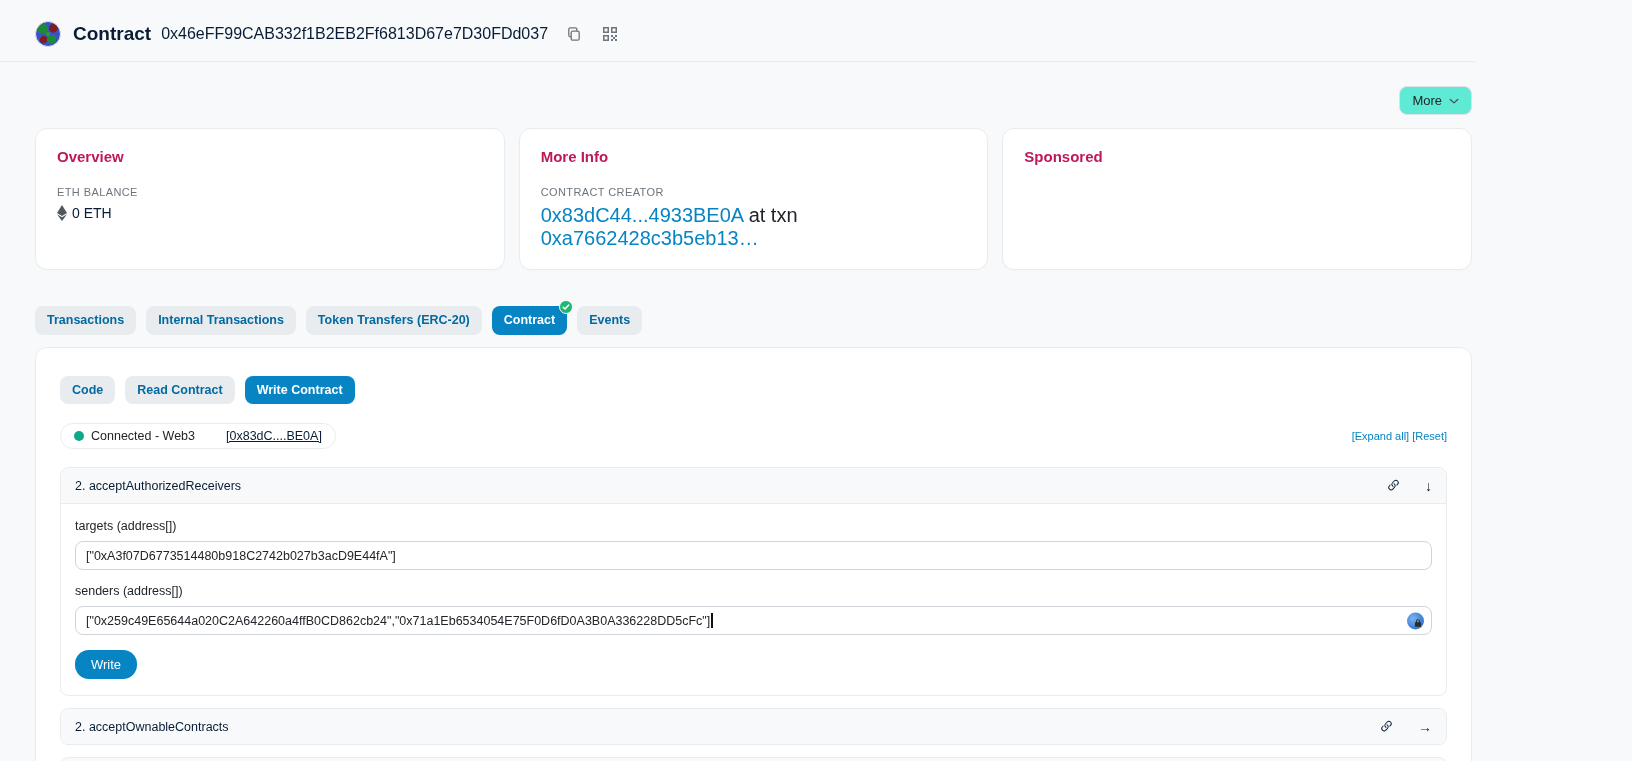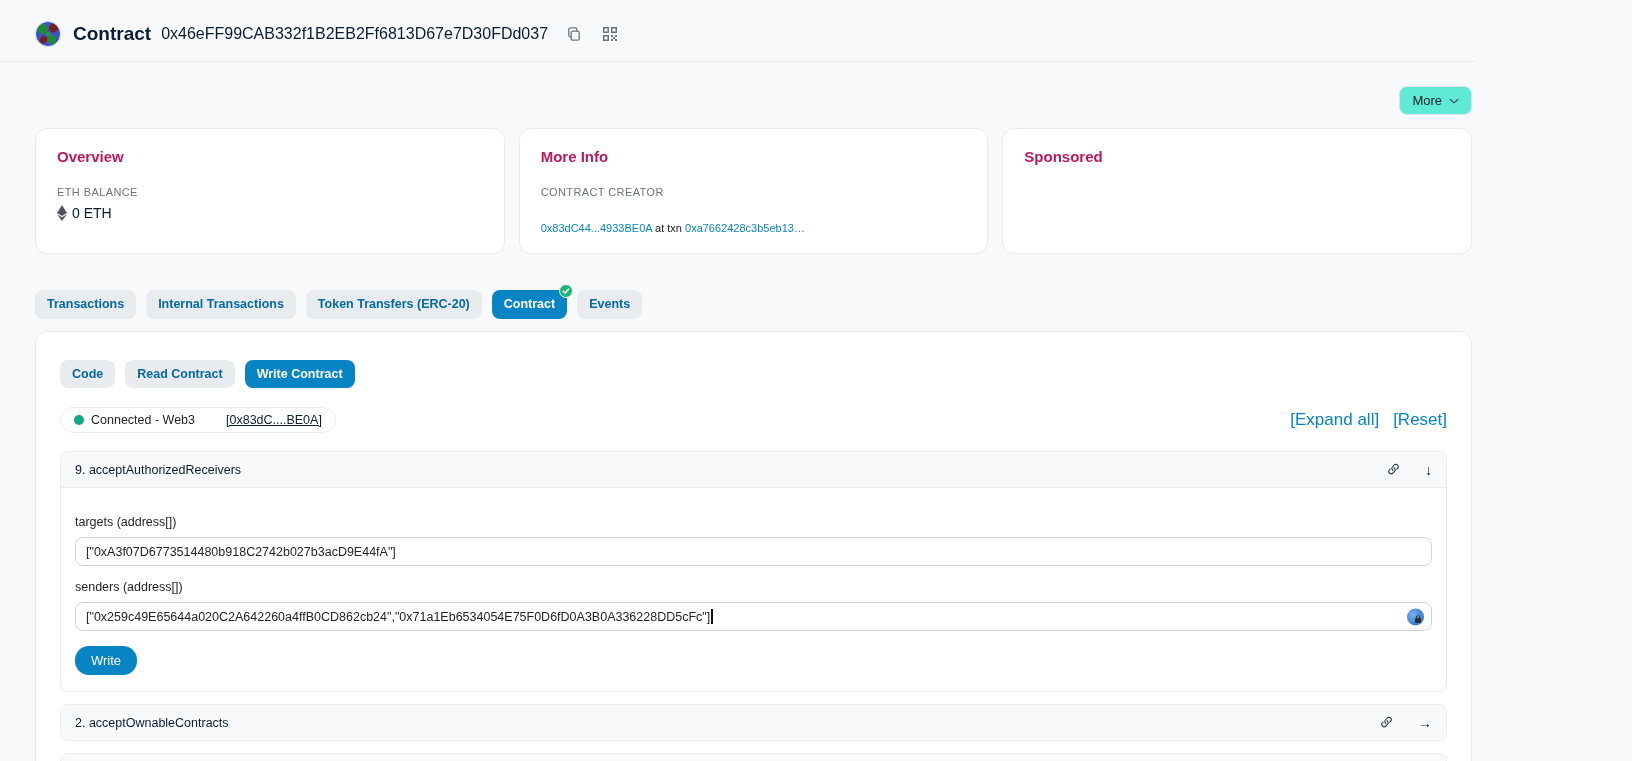--- a/index.html
+++ b/index.html
@@ -48,21 +48,21 @@
     flex:1 1 0; background:#fff; border:1px solid #e9ecef; border-radius:12px;
     padding:19px 21px; min-height:118px;
     box-shadow:0 1px 2px rgba(0,0,0,.02);
   }
   .card h2 { font-size:15px; font-weight:700; color:#be185d; }
   .mini-label {
     margin-top:21px; font-size:11px; letter-spacing:.4px; color:#6c757d;
   }
   .balance-line { margin-top:7px; font-size:14px; display:flex; align-items:center; gap:5px; color:#081d35; }
   .eth-glyph { color:#343a40; display:inline-flex; }
-  .creator-line { margin-top:24px; font-size:11px; }
+  .creator-line { margin-top:6px; font-size:20px; }
   .creator-line .lnk { color:#0784c3; text-decoration:none; cursor:pointer; }
   .creator-line .plain { color:#212529; }
 
   
   .tabs-row { display:flex; gap:10px; margin-top:36px; }
   .pill {
     position:relative;
     background:#e9ecef; color:#0369a1; border:none; cursor:pointer;
     border-radius:8px; padding:8px 12px; font-size:12.5px; font-weight:700;
     font-family:inherit; line-height:1; white-space:nowrap;
@@ -83,38 +83,38 @@
   .subtabs-row { display:flex; gap:10px; }
 
   .connect-row { display:flex; align-items:center; justify-content:space-between; margin-top:19px; }
   .connect-pill {
     display:inline-flex; align-items:center; gap:7px;
     border:1px solid #e9ecef; border-radius:999px; padding:5px 13px;
     font-size:12.5px; color:#212529; background:#fff;
   }
   .conn-dot { width:10px; height:10px; border-radius:50%; background:#0fa98a; }
   .conn-addr { color:#081d35; text-decoration:underline; cursor:pointer;padding-left:24px; }
-  .right-links { display:flex; gap:14px; font-size:17px;justify-content:flex-end; }
+  .right-links { display:flex; gap:3px; font-size:11px;justify-content:flex-end; }
   .right-links a { color:#0784c3; text-decoration:none; cursor:pointer; }
 
   
   .fn-item { margin-top:18px; border:1px solid #e9ecef; border-radius:8px; background:#fff; overflow:hidden; }
   .fn-item + .fn-item { margin-top:12px; }
   .fn-header {
     background:#f8f9fa; padding:10px 14px; display:flex; align-items:center;
     justify-content:space-between; cursor:pointer;
   }
   .fn-item.expanded .fn-header { border-bottom:1px solid #e9ecef; }
   .fn-title { font-size:12.5px; color:#081d35; }
   .fn-icons { display:flex; align-items:center; gap:24px; color:#081d35; }
   .fn-icons .icon-btn { display:inline-flex; cursor:pointer; }
   .arrow-glyph { font-size:14px; line-height:1; color:#081d35; }
 
   .fn-body { padding:15px 14px 16px; }
-  .field-label { font-size:12.5px; color:#212529;margin-top:12px; }
+  .field-label { font-size:12.5px; color:#212529; }
   .field-label + .text-input, .field-label + .fake-input { margin-top:8px; }
   .text-input {
     width:100%; height:29px; border:1px solid #ced4da; border-radius:8px;
     padding:0 10px; font-size:12.5px; color:#212529; background:#fff;
     font-family:inherit; outline:none;
   }
   .field-block + .field-block { margin-top:14px; }
   .fake-input {
     position:relative; width:100%; height:29px; border:1px solid #ced4da;
     border-radius:8px; background:#fff; display:flex; align-items:center;
@@ -230,21 +230,21 @@
           <a class="conn-addr">[0x83dC....BE0A]</a>
         </span>
         <span class="right-links">
           <a>[Expand all]</a>
           <a>[Reset]</a>
         </span>
       </div>
 
       <div class="fn-item expanded">
         <div class="fn-header">
-          <span class="fn-title">9. acceptAuthorizedReceivers</span>
+          <span class="fn-title">2. acceptAuthorizedReceivers</span>
           <span class="fn-icons">
             <span class="icon-btn">
               <svg width="15" height="15" viewBox="0 0 16 16" fill="currentColor">
                 <path d="M4.715 6.542 3.343 7.914a3 3 0 1 0 4.243 4.243l1.828-1.829A3 3 0 0 0 8.586 5.5L8 6.086a1 1 0 0 0-.154.199 2 2 0 0 1 .861 3.337L6.88 11.45a2 2 0 1 1-2.83-2.83l.793-.792a4 4 0 0 1-.128-1.287z"></path>
                 <path d="M6.586 4.672A3 3 0 0 0 7.414 9.5l.775-.776a2 2 0 0 1-.896-3.346L9.12 3.55a2 2 0 1 1 2.83 2.83l-.793.792c.112.42.155.855.128 1.287l1.372-1.372a3 3 0 1 0-4.243-4.243z"></path>
               </svg>
             </span>
             <span class="arrow-glyph">↓</span>
           </span>
         </div>

